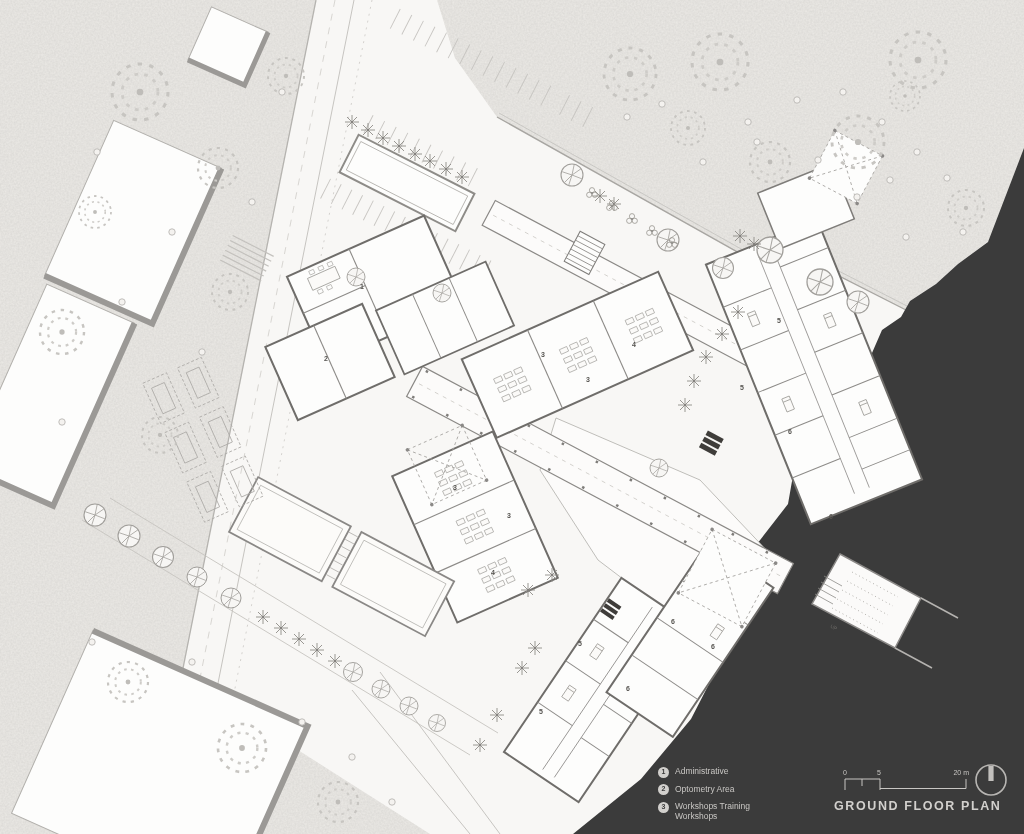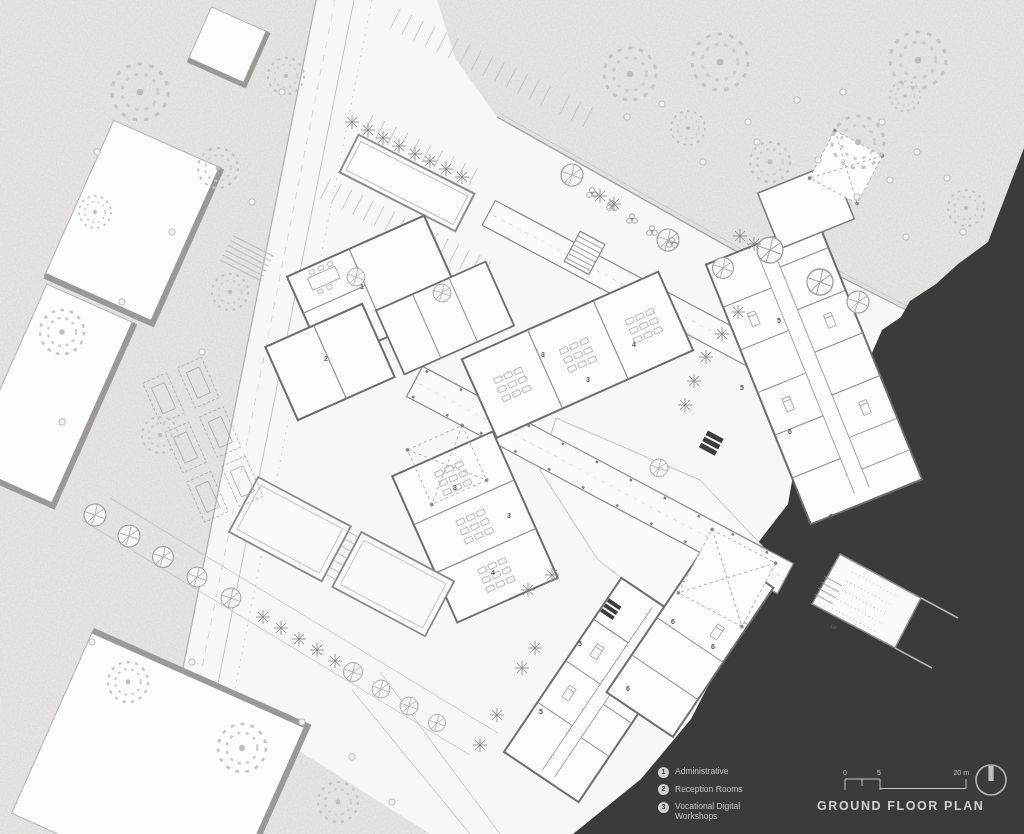--- a/index.html
+++ b/index.html
@@ -7,21 +7,21 @@
          font-family:"Liberation Sans",sans-serif;background:#f8f7f5;}
   svg{display:block;}
   
   .legend{position:absolute;display:flex;gap:18px;color:#c9c7c4;}
   .legend ul{list-style:none;margin:0;padding:0;}
   .legend li{display:flex;gap:6px;margin-bottom:6px;font-size:8.5px;line-height:1.2;}
   .badge{flex:0 0 auto;width:11px;height:11px;border-radius:50%;background:#d2d0cd;
          color:#3b3b3b;font-size:7px;font-weight:bold;display:inline-flex;
          align-items:center;justify-content:center;margin-top:0.5px;}
   .col1{width:92px;} .col2{width:122px;}
-  .plan-title{position:absolute;left:817px;top:799px;color:#d2d0cd;
+  .plan-title{position:absolute;left:834px;top:799px;color:#d2d0cd;
       font-size:12.5px;font-weight:bold;letter-spacing:1.6px;white-space:nowrap;}
   .scale-svg{position:absolute;left:842px;top:766px;}
   .north-svg{position:absolute;left:972px;top:760px;}
   text.room-num{font-family:"Liberation Sans",sans-serif;font-size:7px;font-weight:bold;
       fill:#55534f;text-anchor:middle;}
   text.up-label{font-family:"Liberation Sans",sans-serif;font-size:5px;fill:#6b6966;
       text-anchor:middle;}
   .ticktxt{font-family:"Liberation Sans",sans-serif;font-size:7px;fill:#c8c6c3;}
 </style>
 </head>
@@ -524,25 +524,25 @@
 </svg>
 
 <div class="legend" style="left:658px;top:766px;">
   <ul class="col1" id="legend-col-1">
         <li>
           <span class="badge">1</span>
           <span>Administrative</span>
         </li>
         <li>
           <span class="badge">2</span>
-          <span>Reception Rooms</span>
+          <span>Optometry Area</span>
         </li>
         <li>
           <span class="badge">3</span>
-          <span>Vocational Digital Workshops</span>
+          <span>Workshops Training Workshops</span>
         </li>
       </ul>
 </div>
 
 <svg class="scale-svg" width="132" height="30">
   <text class="ticktxt" x="1" y="9">0</text>
   <text class="ticktxt" x="35" y="9">5</text>
   <text class="ticktxt" x="127" y="9" text-anchor="end">20 m</text>
   <path d="M3,13 V24 M3,13 H38 M20,13 V20 M38,13 V24 M38,22.5 H124 M124,22.5 V13" stroke="#c8c6c3" stroke-width="1" fill="none"></path>
 </svg>

